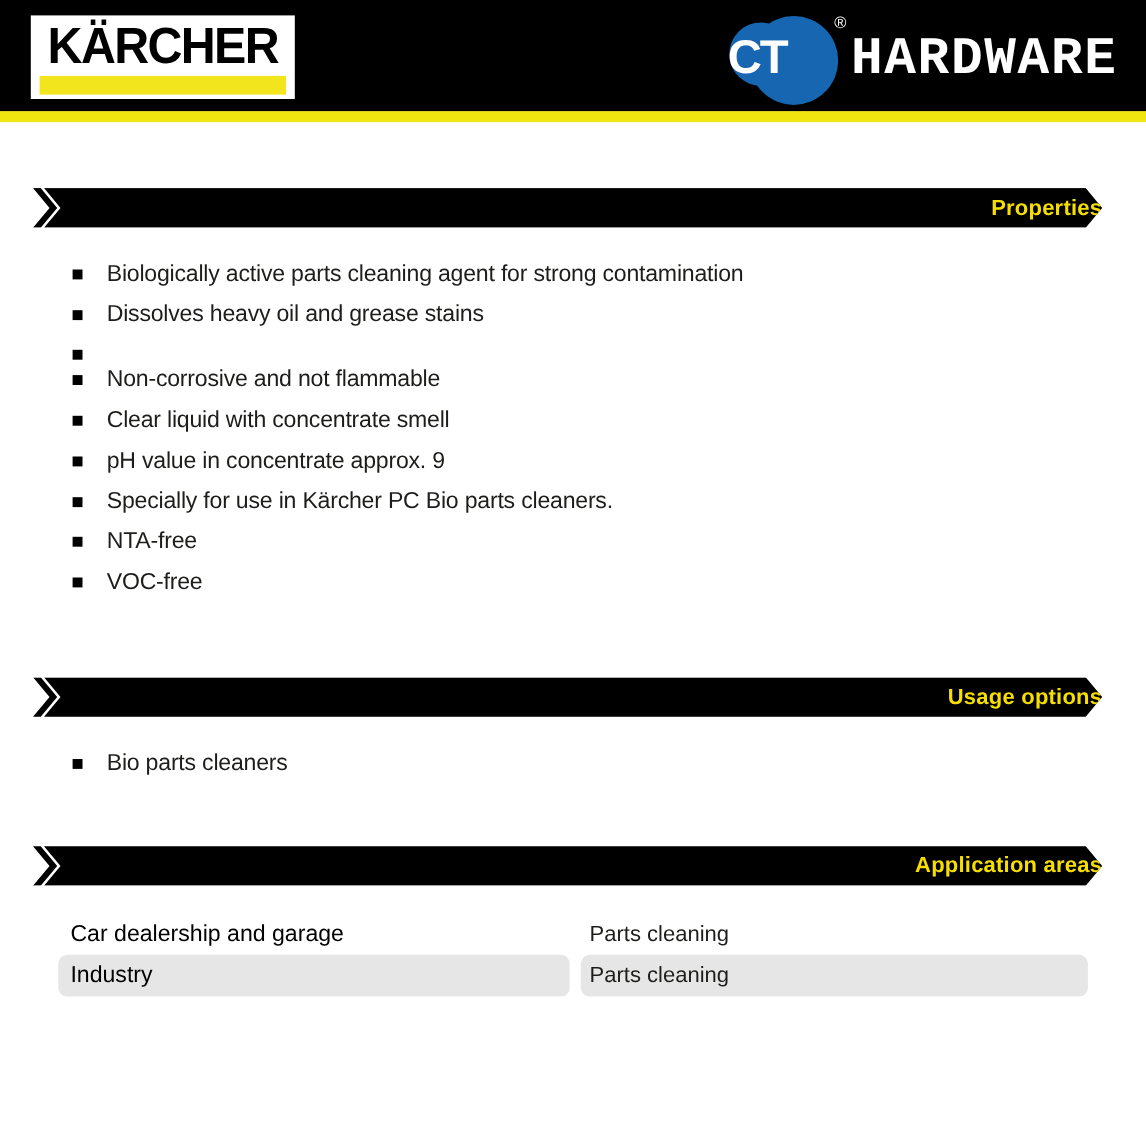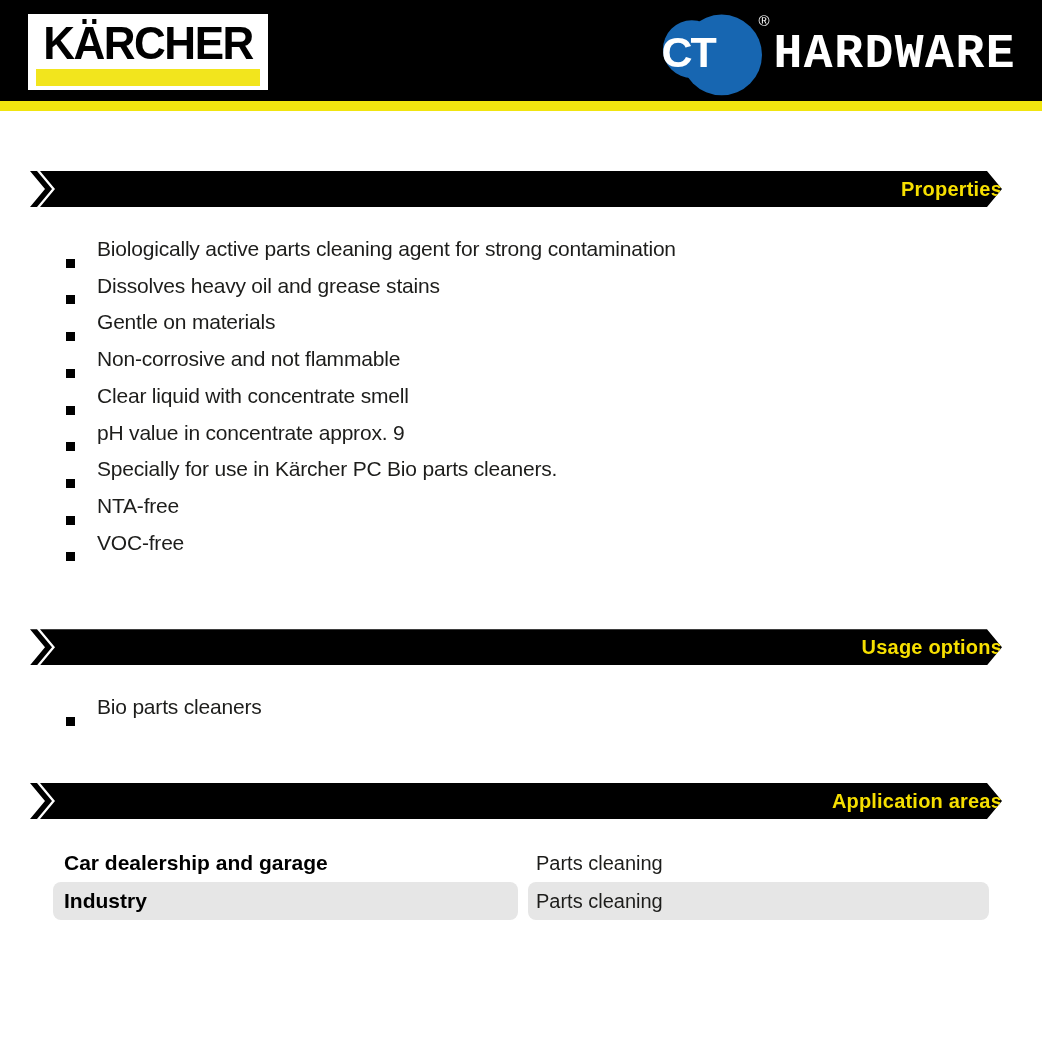--- a/index.html
+++ b/index.html
@@ -61,36 +61,36 @@
     background: #000;
     clip-path: polygon(15px 50%, 0 0, calc(100% - 15px) 0, 100% 50%, calc(100% - 15px) 100%, 0 100%);
   }
   .sec-title {
     display: block; padding-left: 26px; line-height: 36px;
     color: #F6DF00; font-size: 20px; font-weight: bold; letter-spacing: 0.2px;
   }
 
   
   ul.bullets { list-style: none; margin: 24px 0 0 66px; }
-  ul.bullets li { display: flex; line-height: 36.7px; align-items: flex-end; }
+  ul.bullets li { display: flex; line-height: 36.7px; }
   .sq {
     flex: none; width: 9px; height: 9px; background: #000;
     margin: 14px 22px 0 0;
   }
   .b-text { font-size: 21px; letter-spacing: -0.2px; color: #1d1d1b; }
 
   .m-props  { margin-top: 60px; }
   .m-usage  { margin-top: 68px; }
   .m-apps   { margin-top: 57px; }
 
   
   .app-table { margin: 25px 0 0 53px; width: 936px; }
   .app-row { display: grid; grid-template-columns: 465px 10px 461px; height: 38px; }
   .app-cell { display: flex; align-items: center; font-size: 20px; background: #fff; }
-  .app-cell.left  { padding-left: 11px; font-weight: bold; font-size: 21px; color: #000; }
+  .app-cell.left  { padding-left: 11px; font-weight: normal; font-size: 21px; color: #000; }
   .app-cell.right { padding-left: 8px; color: #1d1d1b; }
   .app-row.alt .app-cell { background: #E6E6E6; border-radius: 8px; }
   .col-gap { background: #fff; }
 </style>
 </head>
 <body>
 
 <header class="banner">
   <div class="k-logo">
     <span class="k-text">KÄRCHER</span>
@@ -123,21 +123,20 @@
       <li>
           <span class="sq"></span>
           <span class="b-text">Biologically active parts cleaning agent for strong contamination</span>
         </li>
       <li>
           <span class="sq"></span>
           <span class="b-text">Dissolves heavy oil and grease stains</span>
         </li>
       <li>
           <span class="sq"></span>
-          <span class="b-text">Gentle on materials</span>
         </li>
       <li>
           <span class="sq"></span>
           <span class="b-text">Non-corrosive and not flammable</span>
         </li>
       <li>
           <span class="sq"></span>
           <span class="b-text">Clear liquid with concentrate smell</span>
         </li>
       <li>

